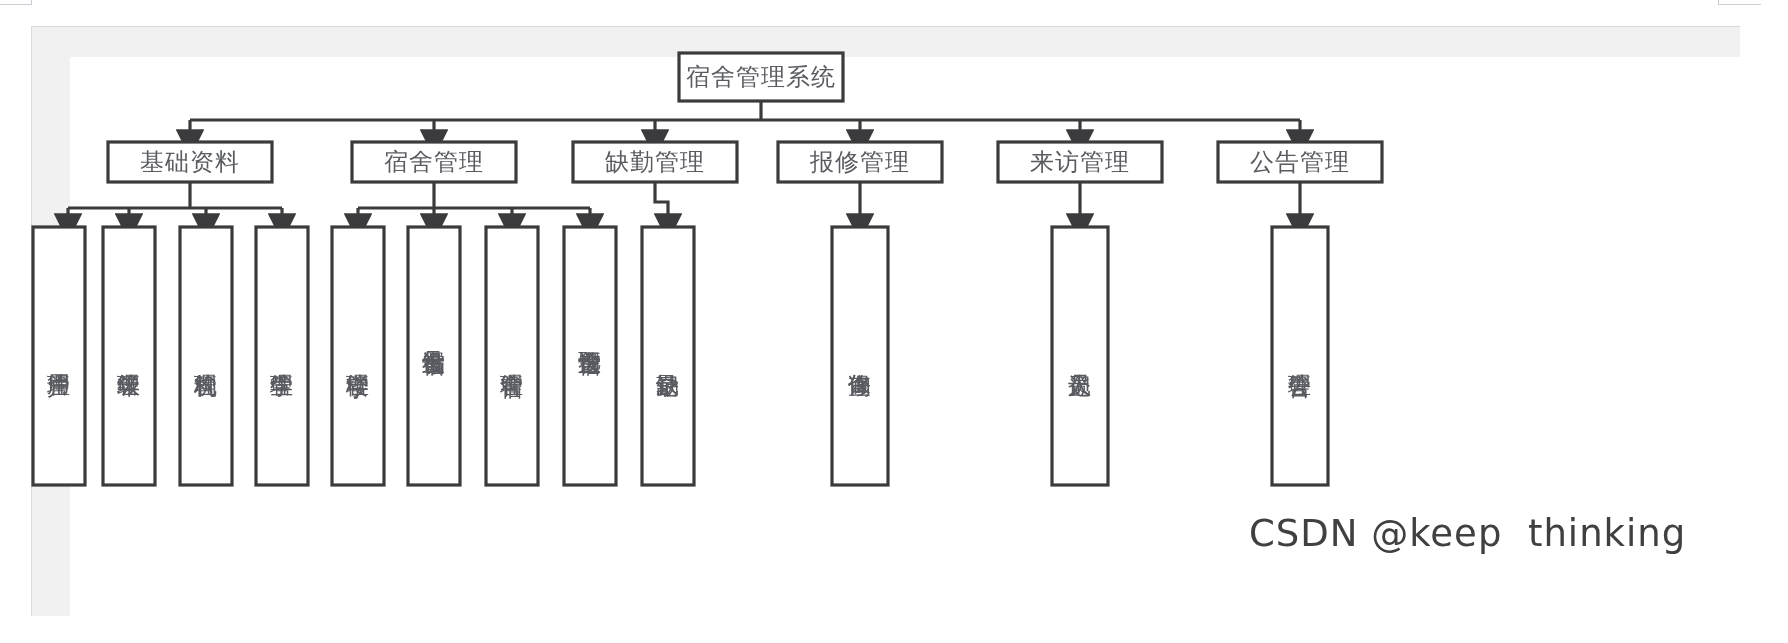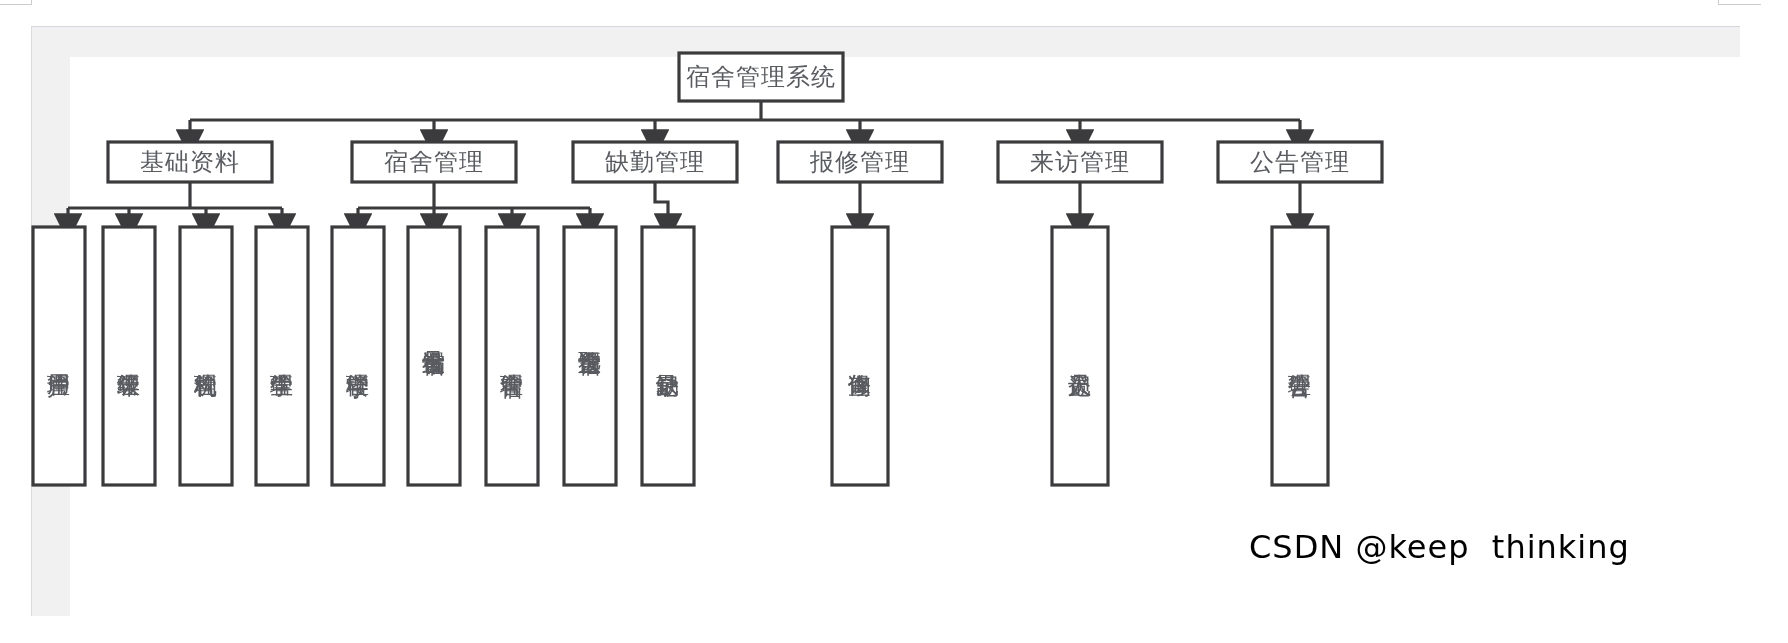--- a/index.html
+++ b/index.html
@@ -18,21 +18,21 @@
   .canvas{position:absolute;left:70px;top:57px;width:1670px;height:559px;background:#ffffff;}
 
   svg.chart{position:absolute;left:0;top:0;width:1788px;height:643px;overflow:visible;}
   svg.chart .nodebox{fill:#ffffff;stroke:#3b3b3d;stroke-width:3.2;}
   svg.chart .link{stroke:#3b3b3d;stroke-width:3.2;fill:none;}
   svg.chart .arrow{fill:#3b3b3d;}
   svg.chart text{fill:#595b60;font-family:"DejaVu Sans","Liberation Sans",sans-serif;}
   svg.chart .lbl-h{font-size:24px;text-anchor:middle;dominant-baseline:middle;letter-spacing:1px;}
   svg.chart .lbl-v{font-size:23px;text-anchor:middle;}
 
-  .watermark{position:absolute;left:1249px;top:528px;font-size:32px;color:#000000;
+  .watermark{position:absolute;left:1249px;top:512px;font-size:37px;color:#404040;
              font-family:"DejaVu Sans","Liberation Sans",sans-serif;white-space:pre;letter-spacing:1px;}
 </style>
 </head>
 <body>
 
 <div id="root">
 
   <div class="doc-frag left"></div>
   <div class="doc-frag right"></div>
 

